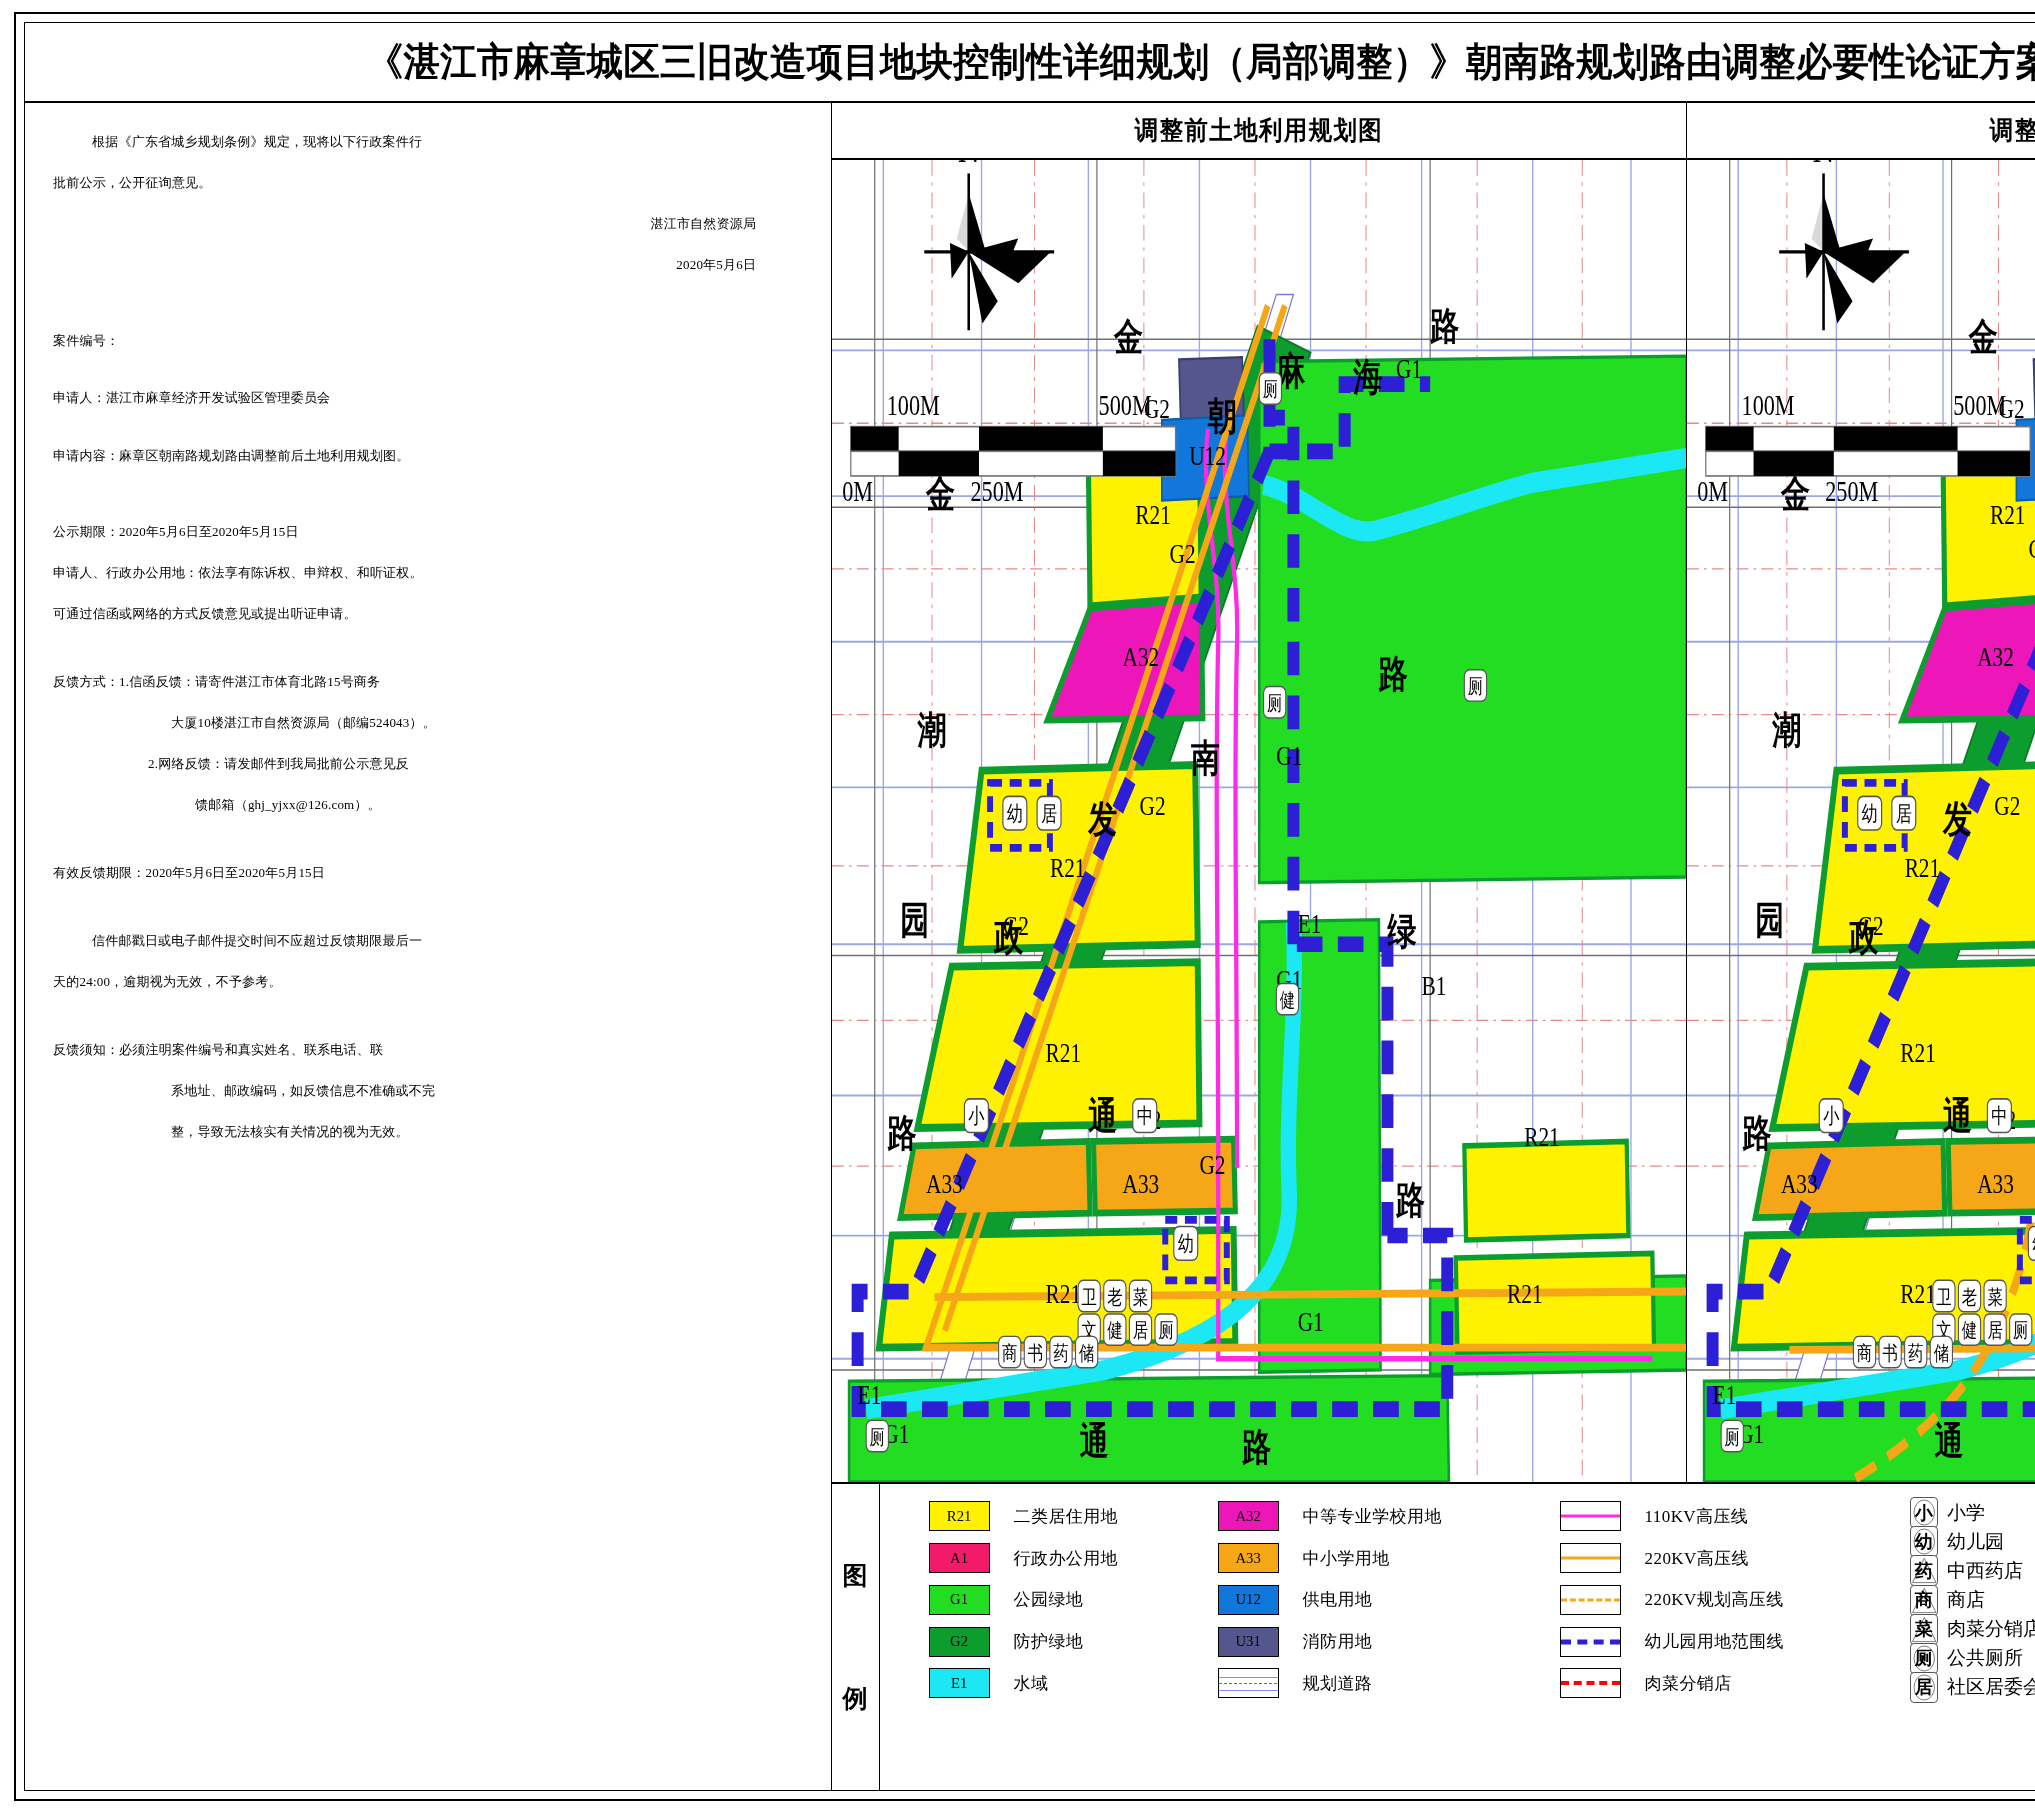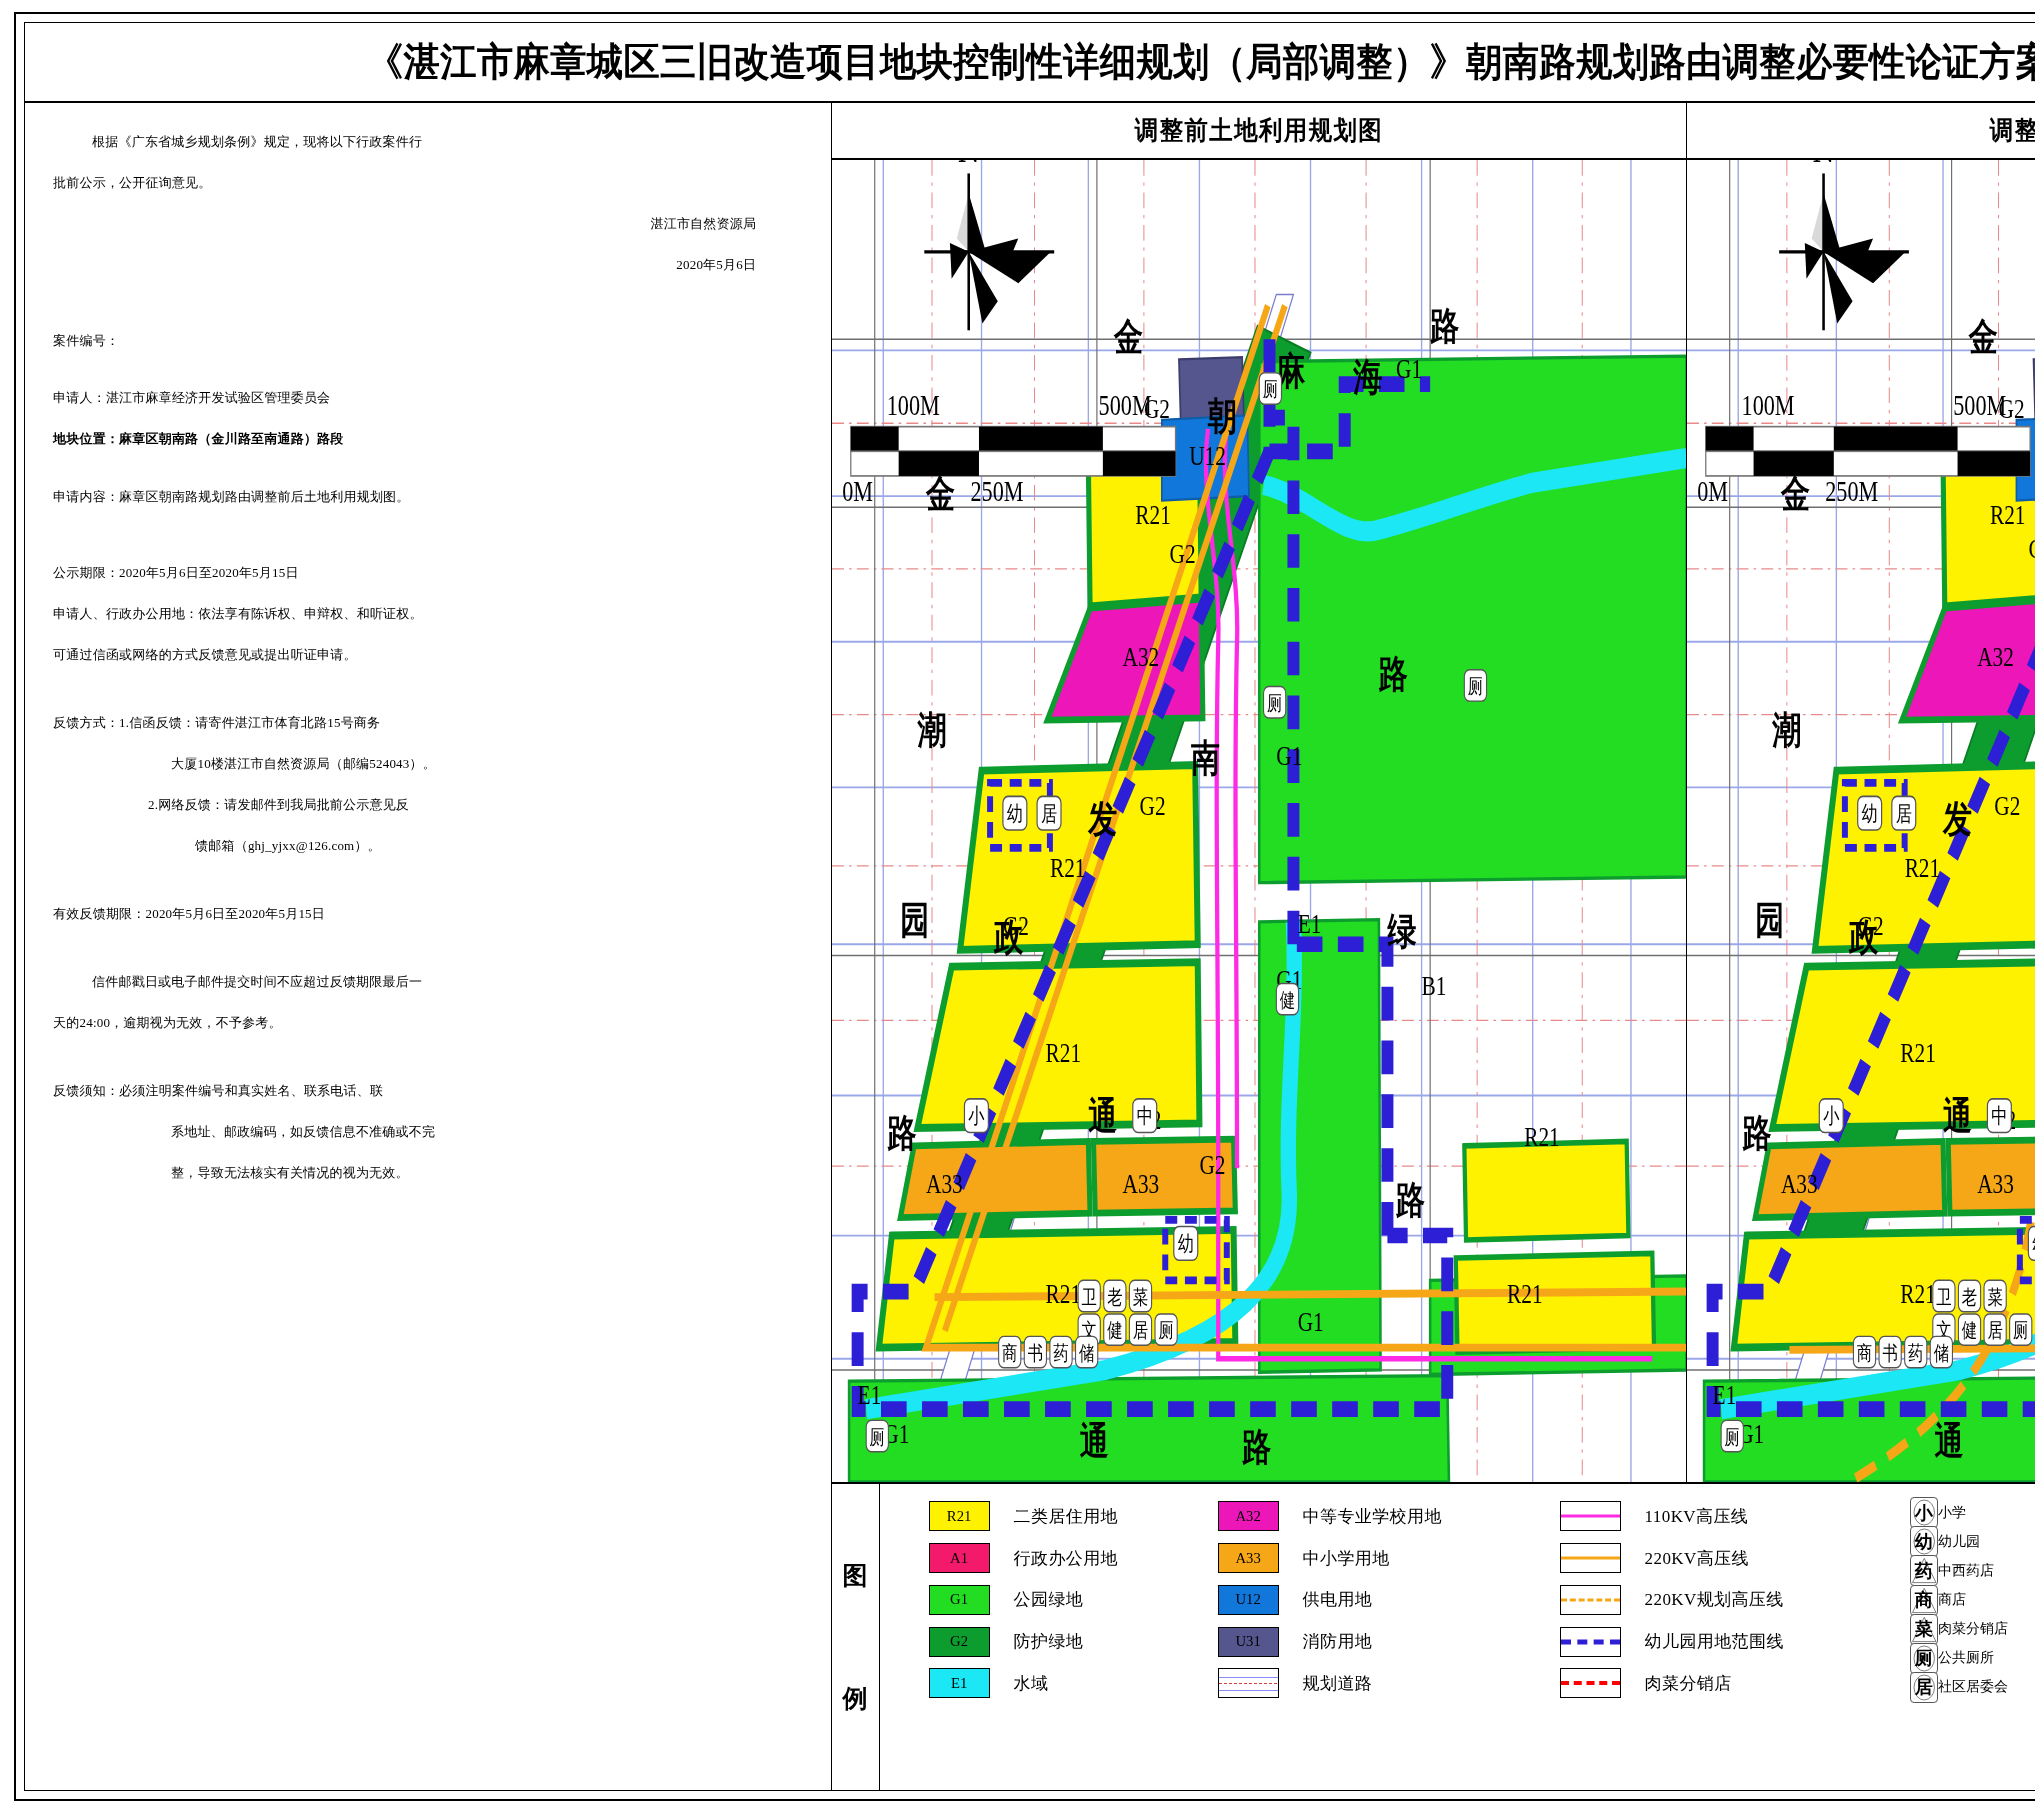--- a/index.html
+++ b/index.html
@@ -127,21 +127,21 @@
   .icobox{
     width:28.5px;height:31px;flex:0 0 28.5px;border:0.8px solid #555;
     border-radius:4.1px;box-sizing:border-box;position:relative;
     display:flex;align-items:center;justify-content:center;background:#fff;
   }
   .icobox .gly{
     position:relative;z-index:3;font-size:18px;font-weight:bold;
     line-height:1;color:#000;
   }
   .icobox svg{position:absolute;left:0;top:0;width:100%;height:100%;z-index:1;}
-  .lg-ico-label{font-size:14px;white-space:nowrap;}
+  .lg-ico-label{font-size:19px;margin-left:9px;white-space:nowrap;}
 </style>
 </head>
 <body>
 
 <div class="sheet">
   <div class="outer-border"></div>
 
   <div class="inner-frame">
 
     <div class="title-bar">
@@ -162,23 +162,20 @@
           <div class="gap-l"></div>
 
           <p>案件编号：</p>
 
           <div class="gap-s"></div>
 
           <p>
             <span>申请人：</span><span>湛江市麻章经济开发试验区管理委员会</span>
           </p>
 
-          <p class="bold">
-            <span>地块位置：</span><span>麻章区朝南路（金川路至南通路）路段</span>
-          </p>
 
           <div class="gap-s"></div>
 
           <p>
             <span>申请内容：</span><span>麻章区朝南路规划路由调整前后土地利用规划图。</span>
           </p>
 
           <div class="gap-l"></div>
 
           <p>

